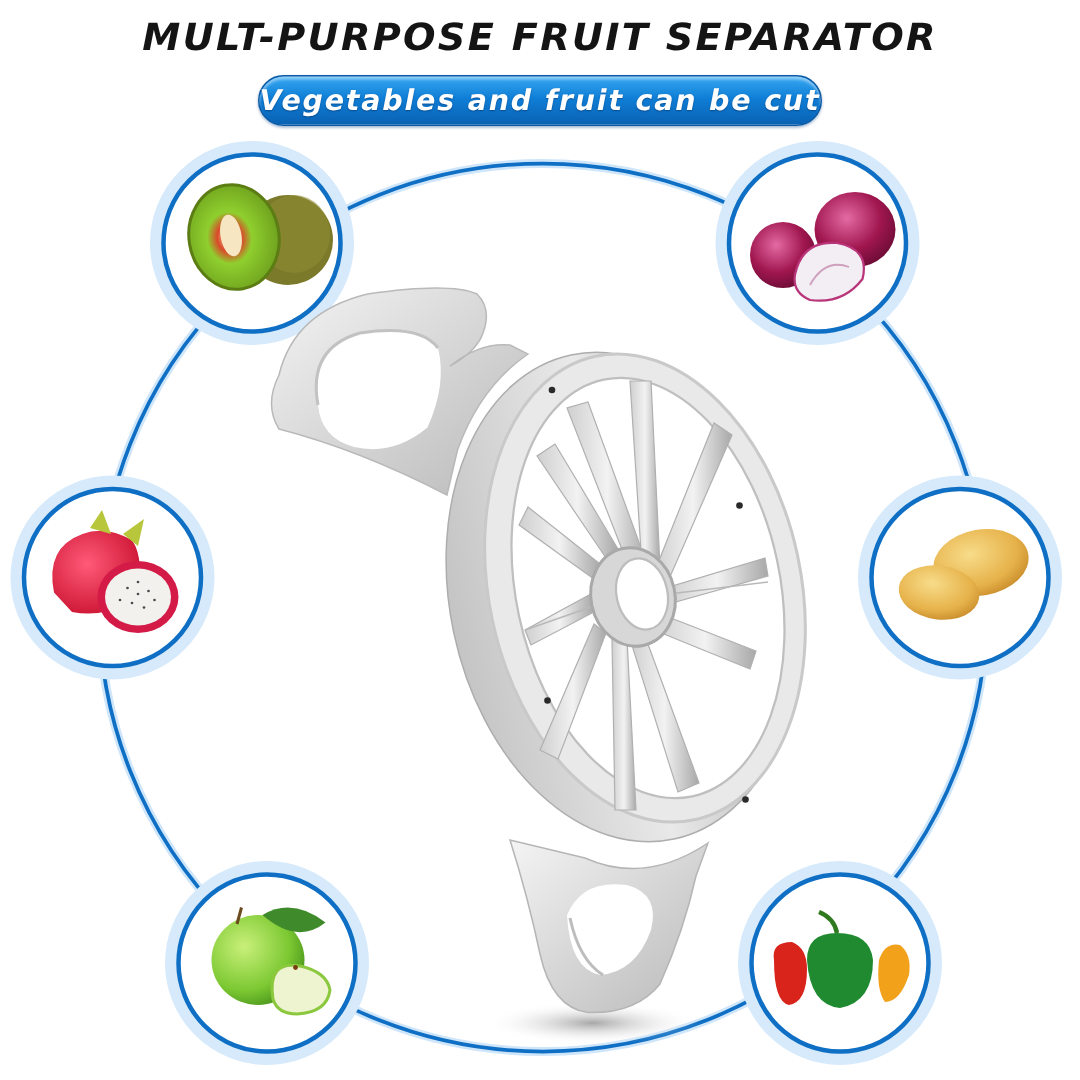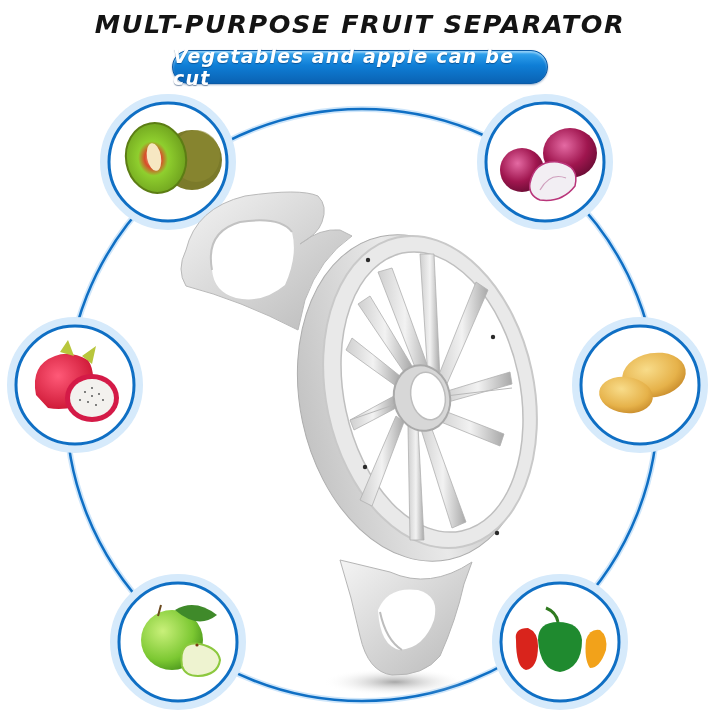--- a/index.html
+++ b/index.html
@@ -191,21 +191,21 @@
       <circle cx="368" cy="260" r="2.2"></circle>
       <circle cx="493" cy="337" r="2.2"></circle>
       <circle cx="365" cy="467" r="2.2"></circle>
       <circle cx="497" cy="533" r="2.2"></circle>
     </g>
   </g>
 </svg>
 
 <div class="title">MULT-PURPOSE FRUIT SEPARATOR</div>
 <div class="badge">
-  <span>Vegetables and apple can be cut</span>
+  <span>Vegetables and fruit can be cut</span>
 </div>
 
 <div class="caption">kiwi</div>
 <div class="caption">red onion</div>
 <div class="caption">dragon fruit</div>
 <div class="caption">potato</div>
 <div class="caption">green apple</div>
 <div class="caption">bell peppers</div>
 
 </body></html>

